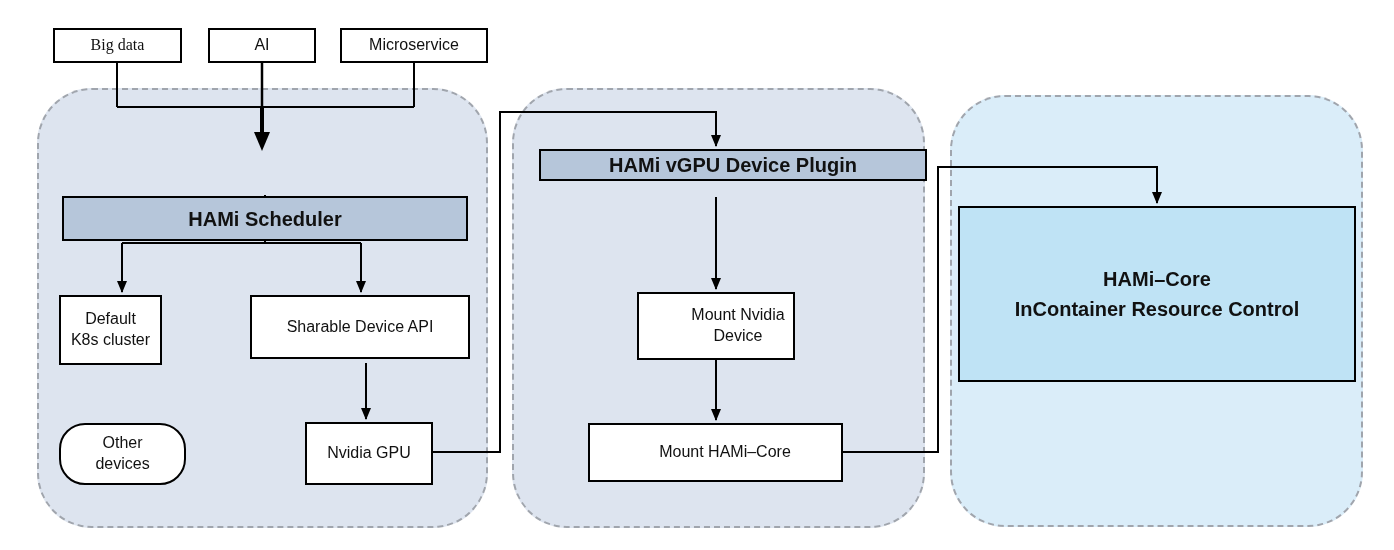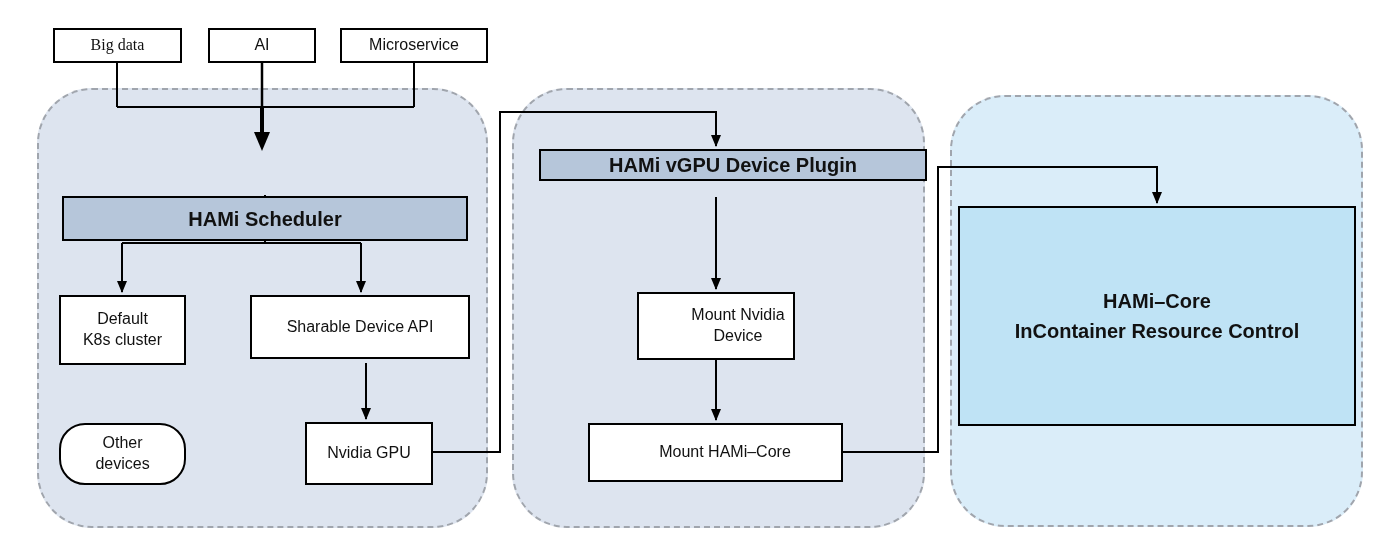--- a/index.html
+++ b/index.html
@@ -101,28 +101,28 @@
     <path class="thin" d="M716,360 V420" marker-end="url(#arrow)"></path>
 
     <path class="thin" d="M843,452 H938 V167 H1157 V203" marker-end="url(#arrow)"></path>
   </svg>
 
   <div class="box" style="left:53px; top:28px; width:129px; height:35px;font-family:Liberation Serif, serif;">Big data</div>
   <div class="box" style="left:208px; top:28px; width:108px; height:35px;">AI</div>
   <div class="box" style="left:340px; top:28px; width:148px; height:35px;">Microservice</div>
 
   <div class="box header" style="left:62px; top:150px; width:406px; height:45px;margin-top:46px;">HAMi Scheduler</div>
-  <div class="box" style="left:59px; top:295px; width:127px; height:70px;">Default
+  <div class="box" style="left:59px; top:295px; width:103px; height:70px;">Default
 K8s cluster</div>
   <div class="box" style="left:250px; top:295px; width:220px; height:64px;">Sharable Device API</div>
   <div class="box" style="left:59px; top:423px; width:127px; height:62px;border-radius:26px;">Other
 devices</div>
   <div class="box" style="left:305px; top:422px; width:128px; height:63px;">Nvidia GPU</div>
 
   <div class="box header" style="left:522px; top:149px; width:388px; height:32px;margin-left:17px;">HAMi vGPU Device Plugin</div>
   <div class="box" style="left:637px; top:292px; width:158px; height:68px;padding-left:44px;">Mount Nvidia
 Device</div>
   <div class="box" style="left:588px; top:423px; width:255px; height:59px;padding-left:19px;">Mount HAMi–Core</div>
 
-  <div class="box corebox" style="left:958px; top:206px; width:398px; height:220px;">HAMi–Core
+  <div class="box corebox" style="left:958px; top:206px; width:398px; height:176px;">HAMi–Core
 InContainer Resource Control</div>
 
 </div>
 
 </body></html>

